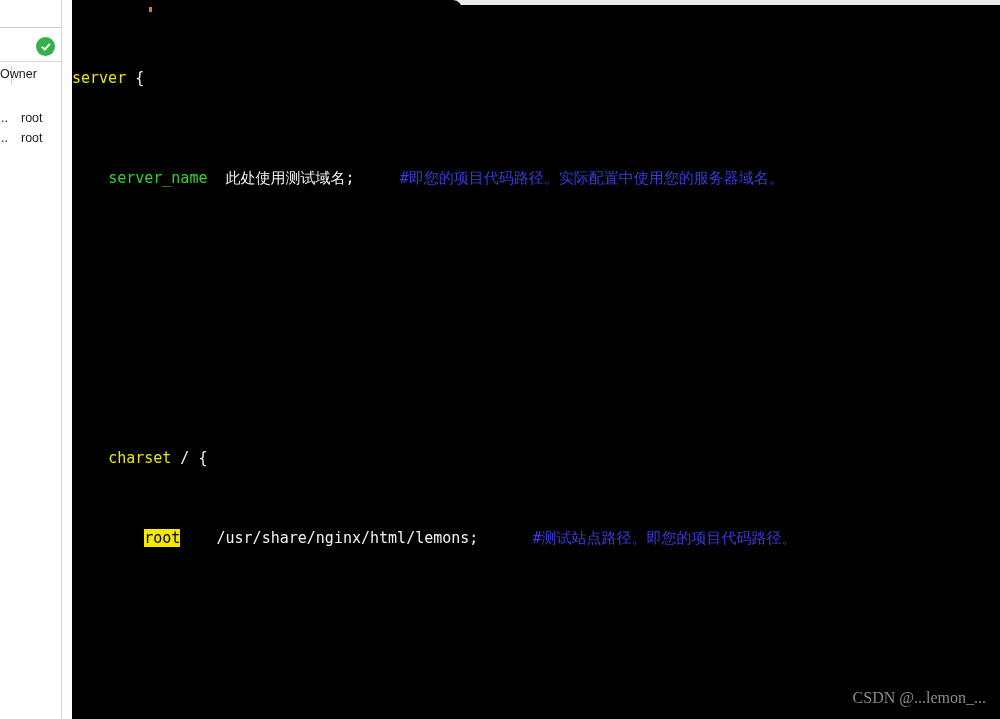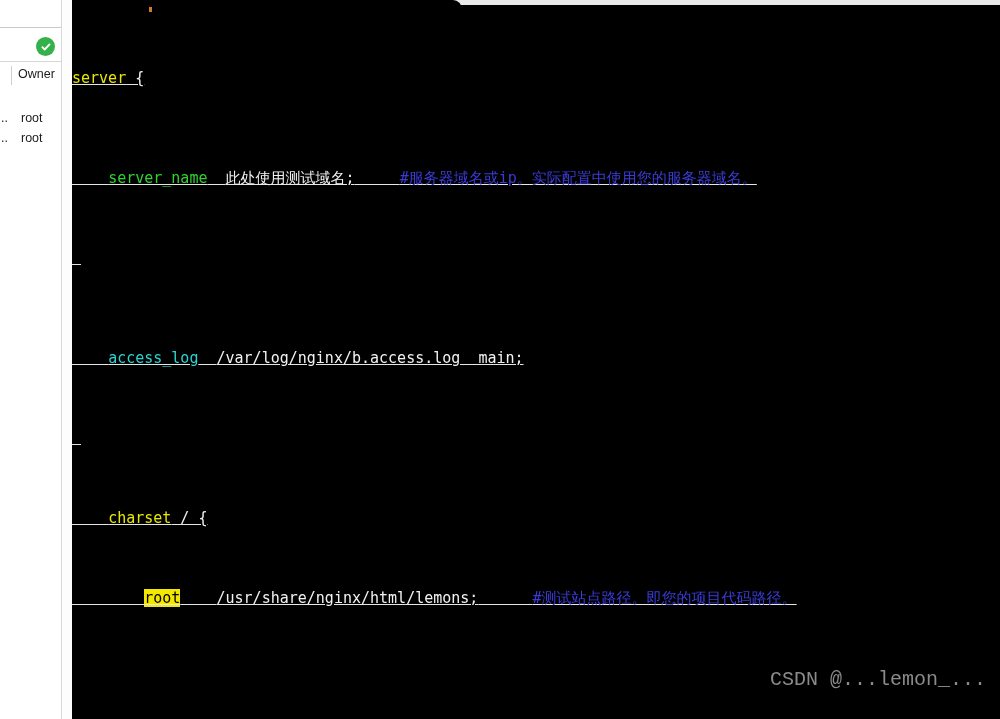--- a/index.html
+++ b/index.html
@@ -64,21 +64,21 @@
     width: 72px; height: 26px;
   }
   #fm-colhead .divider {
     position: absolute;
     left: 11px; top: 3px;
     width: 1px; height: 19px;
     background: #cfcfcf;
   }
   #fm-owner-label {
     position: absolute;
-    left: 18px; top: 4px;
+    left: 0; top: 4px;
     font-size: 12.5px;
     color: #1b1b1b;
     font-family: "Liberation Sans", sans-serif;
     white-space: nowrap;
   }
   .fm-row {
     position: absolute;
     left: 0;
     width: 72px; height: 20px;
     font-size: 12.5px;
@@ -144,40 +144,40 @@
     left: 0; top: 8px;
     width: 928px;
     padding: 0;
     font-family: "DejaVu Sans Mono", monospace;
     font-size: 15px;
     line-height: 20px;
     white-space: pre;
     color: #e6e6e6;
     letter-spacing: 0px;
   }
-  .ln { height: 20px; display: block; white-space: pre; text-decoration: underline; }
+  .ln { height: 20px; display: block; white-space: pre; }
 
   
   .c-key      { color: #e8e800; }   
   .c-dir      { color: #2fd22f; }   
   .c-dir2     { color: #2ad4d4; }   
   .c-str      { color: #f2f2f2; }   
   .c-num      { color: #f2f2f2; }
   .c-comment  { color: #3b3bd8; }
   .c-brace    { color: #f2f2f2; }
   .hl {
     background: #f5e800;
     color: #000000;
   }
 
   #watermark {
     position: absolute;
-    right: 14px; bottom: 28px;
-    font-family: Liberation Mono, monospace;
-    font-size: 20px;
+    right: 14px; bottom: 12px;
+    font-family: Liberation Serif, serif;
+    font-size: 16px;
     color: #8b8b8b;
     white-space: nowrap;
   }
 </style>
 </head>
 <body>
 
 <div id="root">
 
   <div id="fm-panel">
@@ -216,26 +216,25 @@
       <div id="term-tab"></div>
       <div id="term-tab-right"></div>
       <div id="term-tab-orange"></div>
     </div>
 
     <div id="code">
 
       <span class="ln"><span class="c-key">server</span><span class="c-brace"> {</span></span>
 
 
-      <span class="ln">    <span class="c-dir">server_name</span><span class="c-str">  </span><span class="c-str">此处使用测试域名;</span><span class="c-str">     </span><span class="c-comment">#服务器域名或ip。实际配置中使用您的服务器域名。</span></span>
+      <span class="ln">    <span class="c-dir">server_name</span><span class="c-str">  </span><span class="c-str">此处使用测试域名;</span><span class="c-str">     </span><span class="c-comment">#即您的项目代码路径。实际配置中使用您的服务器域名。</span></span>
 
       <span class="ln"> </span>
 
 
-      <span class="ln">    <span class="c-dir2">access_log</span><span class="c-str">  </span><span class="c-str">/var/log/nginx/b.access.log  main;</span></span>
 
       <span class="ln"> </span>
 
       <span class="ln">    <span class="c-key">charset</span><span class="c-brace"> / {</span></span>
 
       <span class="ln">        <span class="hl">root</span><span class="c-str">    </span><span class="c-str">/usr/share/nginx/html/lemons;</span><span class="c-str">      </span><span class="c-comment">#测试站点路径。即您的项目代码路径。</span></span>
 
       
 
       

